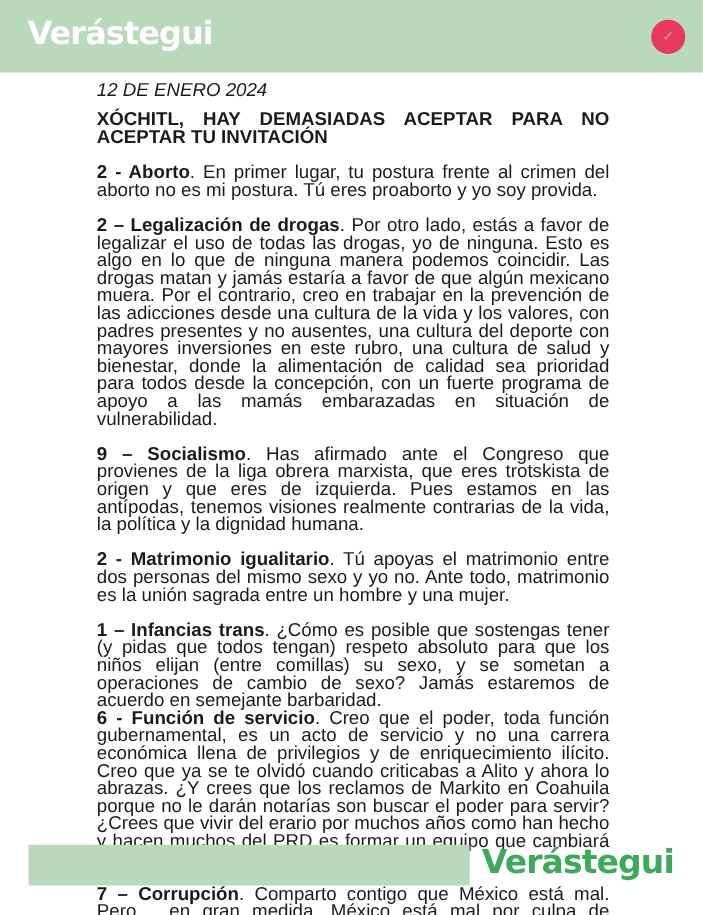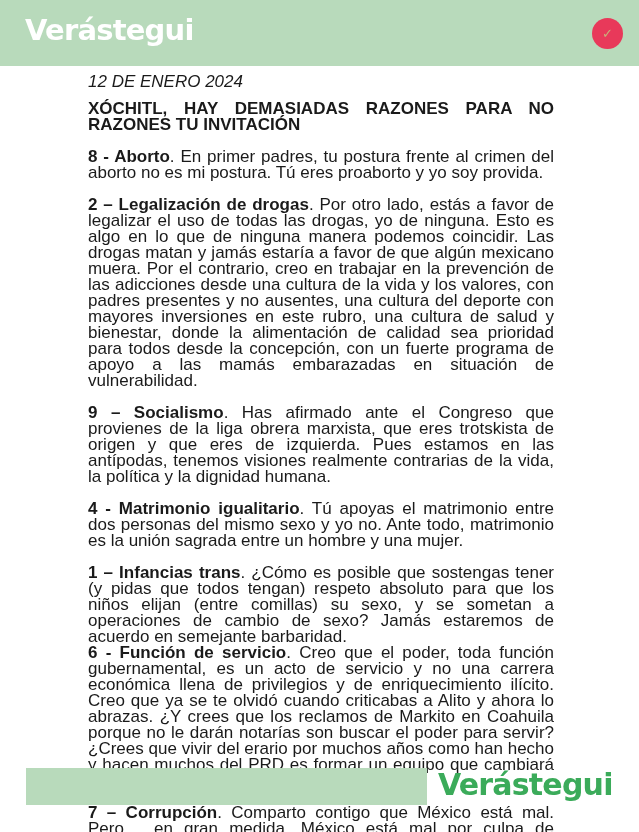--- a/index.html
+++ b/index.html
@@ -49,25 +49,25 @@
 </head>
 <body>
 
 <div class="header">
   <div class="header-logo">Verástegui</div>
   <div class="badge">✓</div>
 </div>
 
 <div class="content">
   <p class="date">12 DE ENERO 2024</p>
-  <p class="title">XÓCHITL, HAY DEMASIADAS RAZONES PARA NO RAZONES TU INVITACIÓN</p>
+  <p class="title">XÓCHITL, HAY DEMASIADAS ACEPTAR PARA NO ACEPTAR TU INVITACIÓN</p>
 
-  <p><span class="lead">8 - Aborto</span><span>. En primer padres, tu postura frente al crimen del aborto no es mi postura. Tú eres proaborto y yo soy provida.</span></p>
+  <p><span class="lead">2 - Aborto</span><span>. En primer lugar, tu postura frente al crimen del aborto no es mi postura. Tú eres proaborto y yo soy provida.</span></p>
   <p><span class="lead">2 – Legalización de drogas</span><span>. Por otro lado, estás a favor de legalizar el uso de todas las drogas, yo de ninguna. Esto es algo en lo que de ninguna manera podemos coincidir. Las drogas matan y jamás estaría a favor de que algún mexicano muera. Por el contrario, creo en trabajar en la prevención de las adicciones desde una cultura de la vida y los valores, con padres presentes y no ausentes, una cultura del deporte con mayores inversiones en este rubro, una cultura de salud y bienestar, donde la alimentación de calidad sea prioridad para todos desde la concepción, con un fuerte programa de apoyo a las mamás embarazadas en situación de vulnerabilidad.</span></p>
   <p><span class="lead">9 – Socialismo</span><span>. Has afirmado ante el Congreso que provienes de la liga obrera marxista, que eres trotskista de origen y que eres de izquierda. Pues estamos en las antípodas, tenemos visiones realmente contrarias de la vida, la política y la dignidad humana.</span></p>
-  <p><span class="lead">4 - Matrimonio igualitario</span><span>. Tú apoyas el matrimonio entre dos personas del mismo sexo y yo no. Ante todo, matrimonio es la unión sagrada entre un hombre y una mujer.</span></p>
+  <p><span class="lead">2 - Matrimonio igualitario</span><span>. Tú apoyas el matrimonio entre dos personas del mismo sexo y yo no. Ante todo, matrimonio es la unión sagrada entre un hombre y una mujer.</span></p>
   <p class="tight"><span class="lead">1 – Infancias trans</span><span>. ¿Cómo es posible que sostengas tener (y pidas que todos tengan) respeto absoluto para que los niños elijan (entre comillas) su sexo, y se sometan a operaciones de cambio de sexo? Jamás estaremos de acuerdo en semejante barbaridad.</span></p>
   <p><span class="lead">6 - Función de servicio</span><span>. Creo que el poder, toda función gubernamental, es un acto de servicio y no una carrera económica llena de privilegios y de enriquecimiento ilícito. Creo que ya se te olvidó cuando criticabas a Alito y ahora lo abrazas. ¿Y crees que los reclamos de Markito en Coahuila porque no le darán notarías son buscar el poder para servir? ¿Crees que vivir del erario por muchos años como han hecho y hacen muchos del PRD es formar un equipo que cambiará a México?</span></p>
   <p><span class="lead">7 – Corrupción</span><span>. Comparto contigo que México está mal. Pero..., en gran medida, México está mal por culpa de ustedes, quienes lo gobiernan o han gobernado, y allí incluyo a muchos de tus amigos, muchos de los que ahora van en tu lista y te incluyo a ti misma. Los mexicanos que votaron por AMLO lo hicieron porque estaban cansados de ustedes, de toda la corrupción en la que ustedes han estado envueltos. Ahora, AMLO también los ha defraudado.  La lista de esperanzas defraudadas es larga, y allí te incluyo como causante.</span></p>
 </div>
 
 <div class="footer-bar"></div>
 <div class="footer-logo">Verástegui</div>
 
 </body></html>

